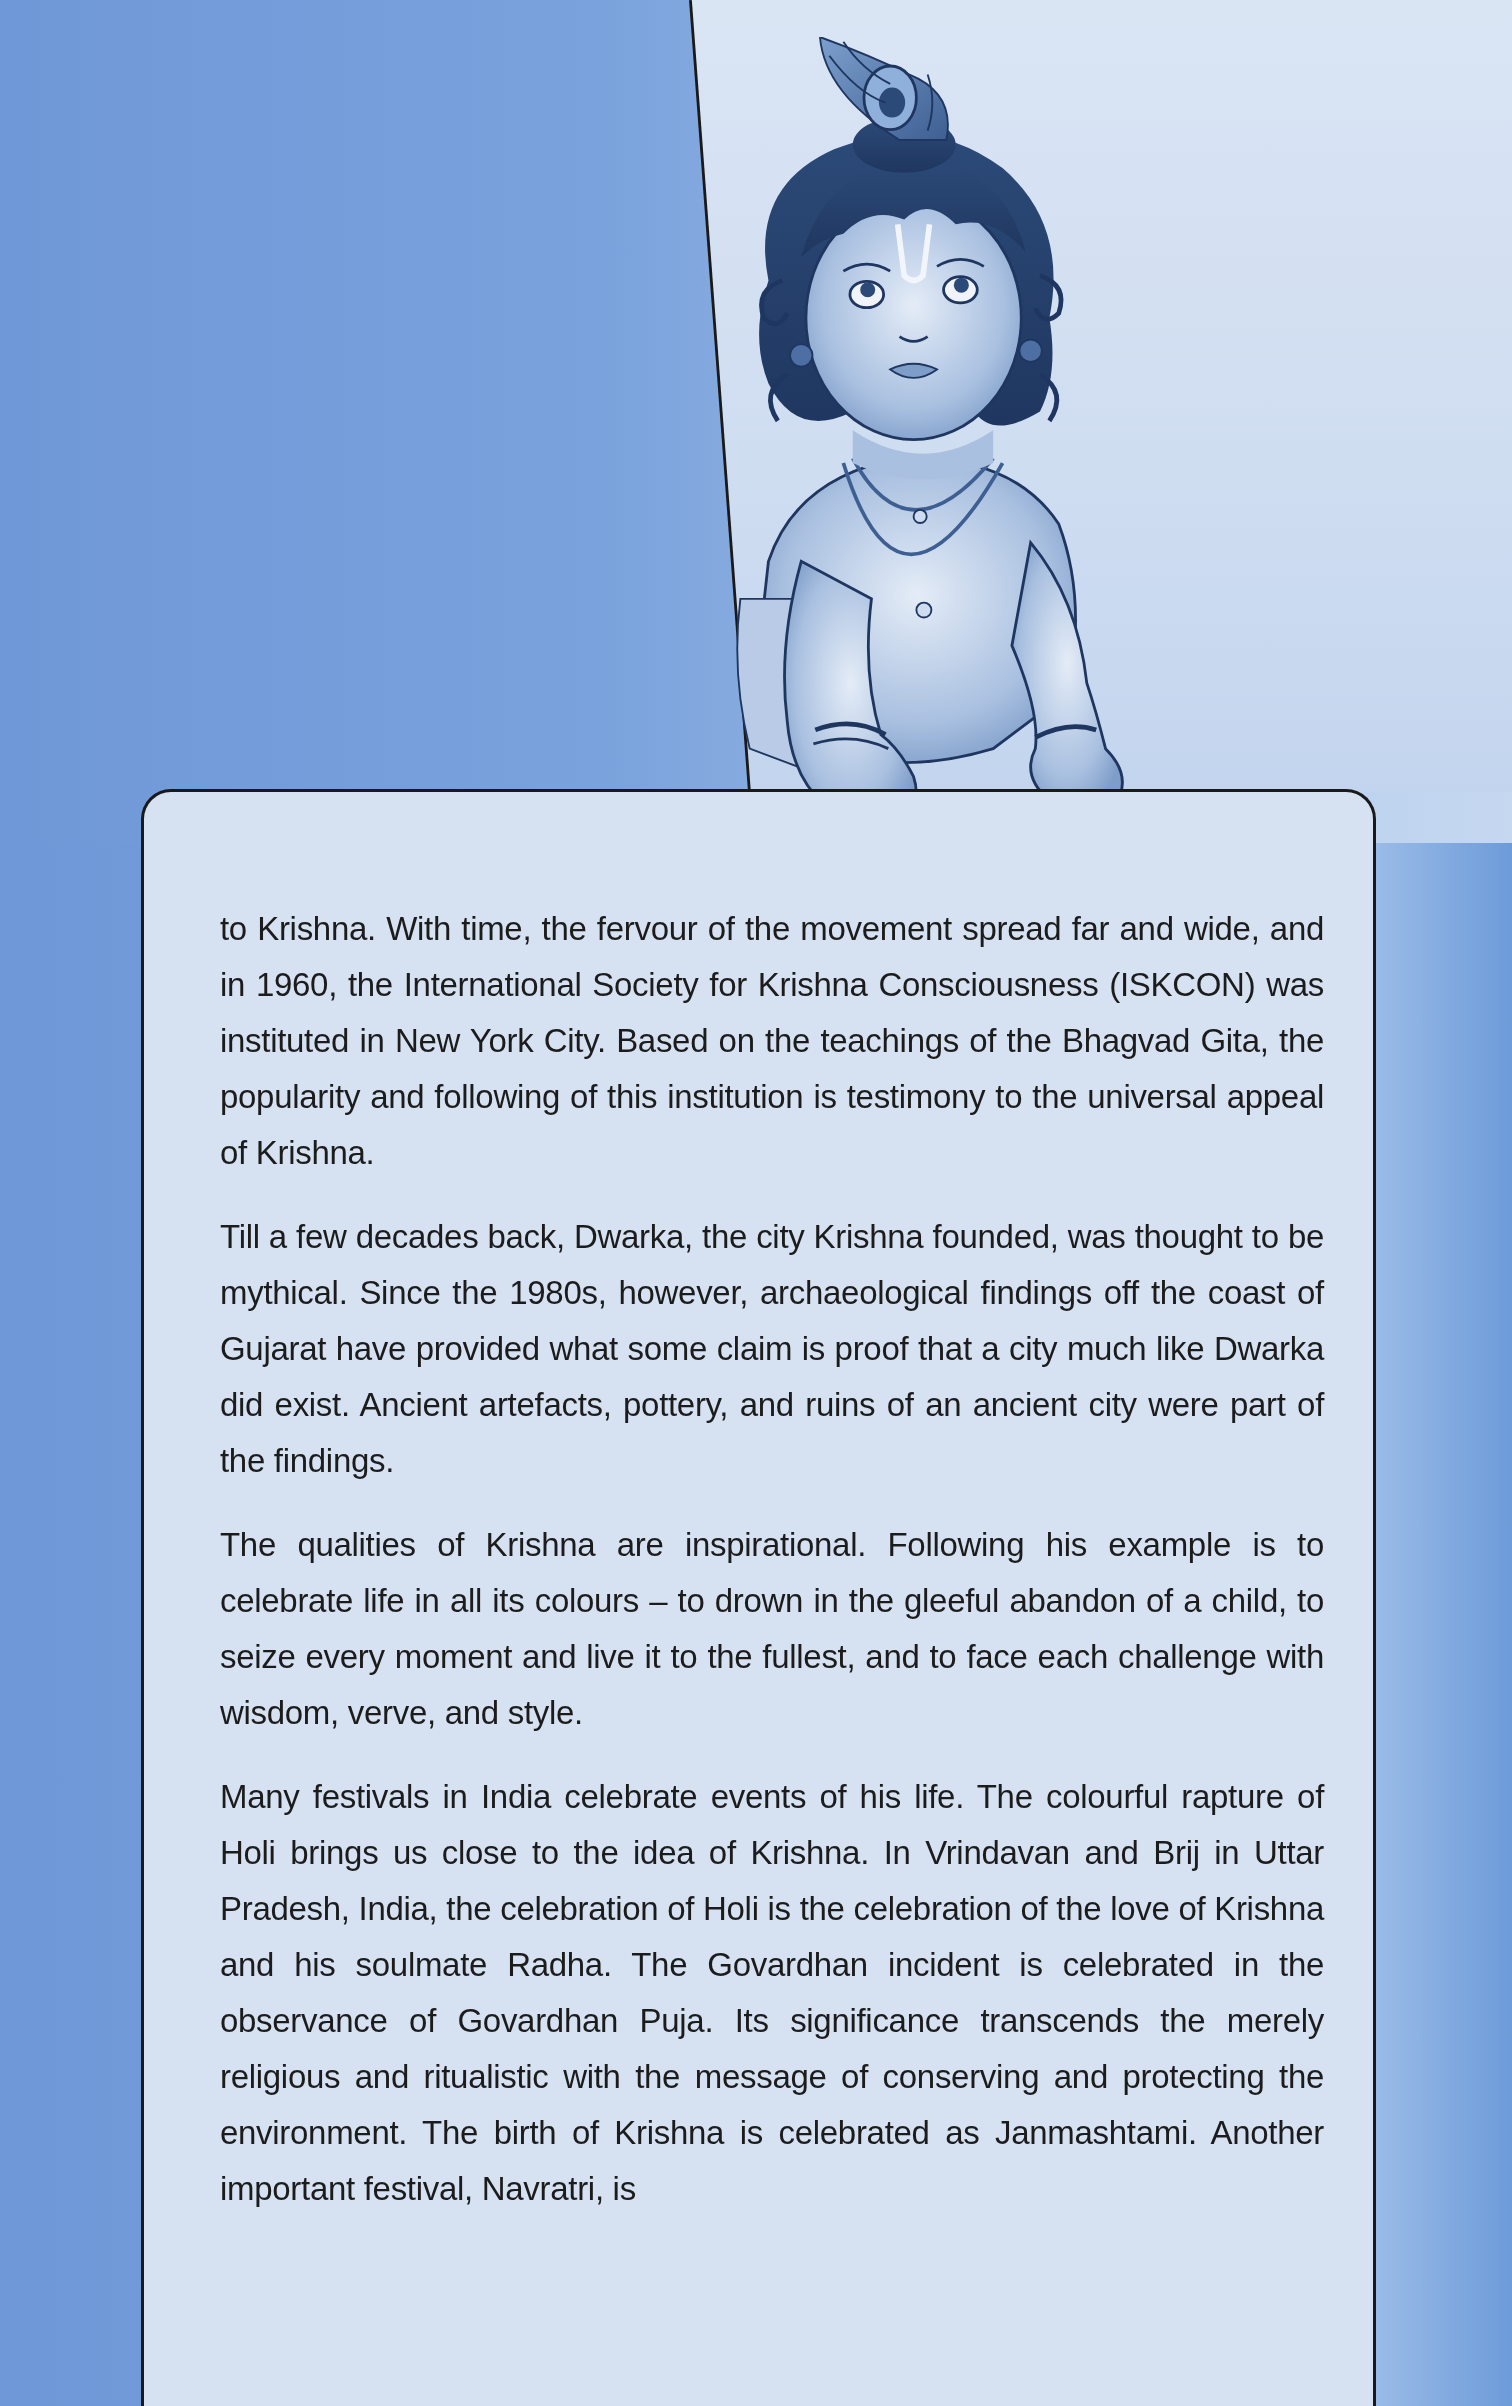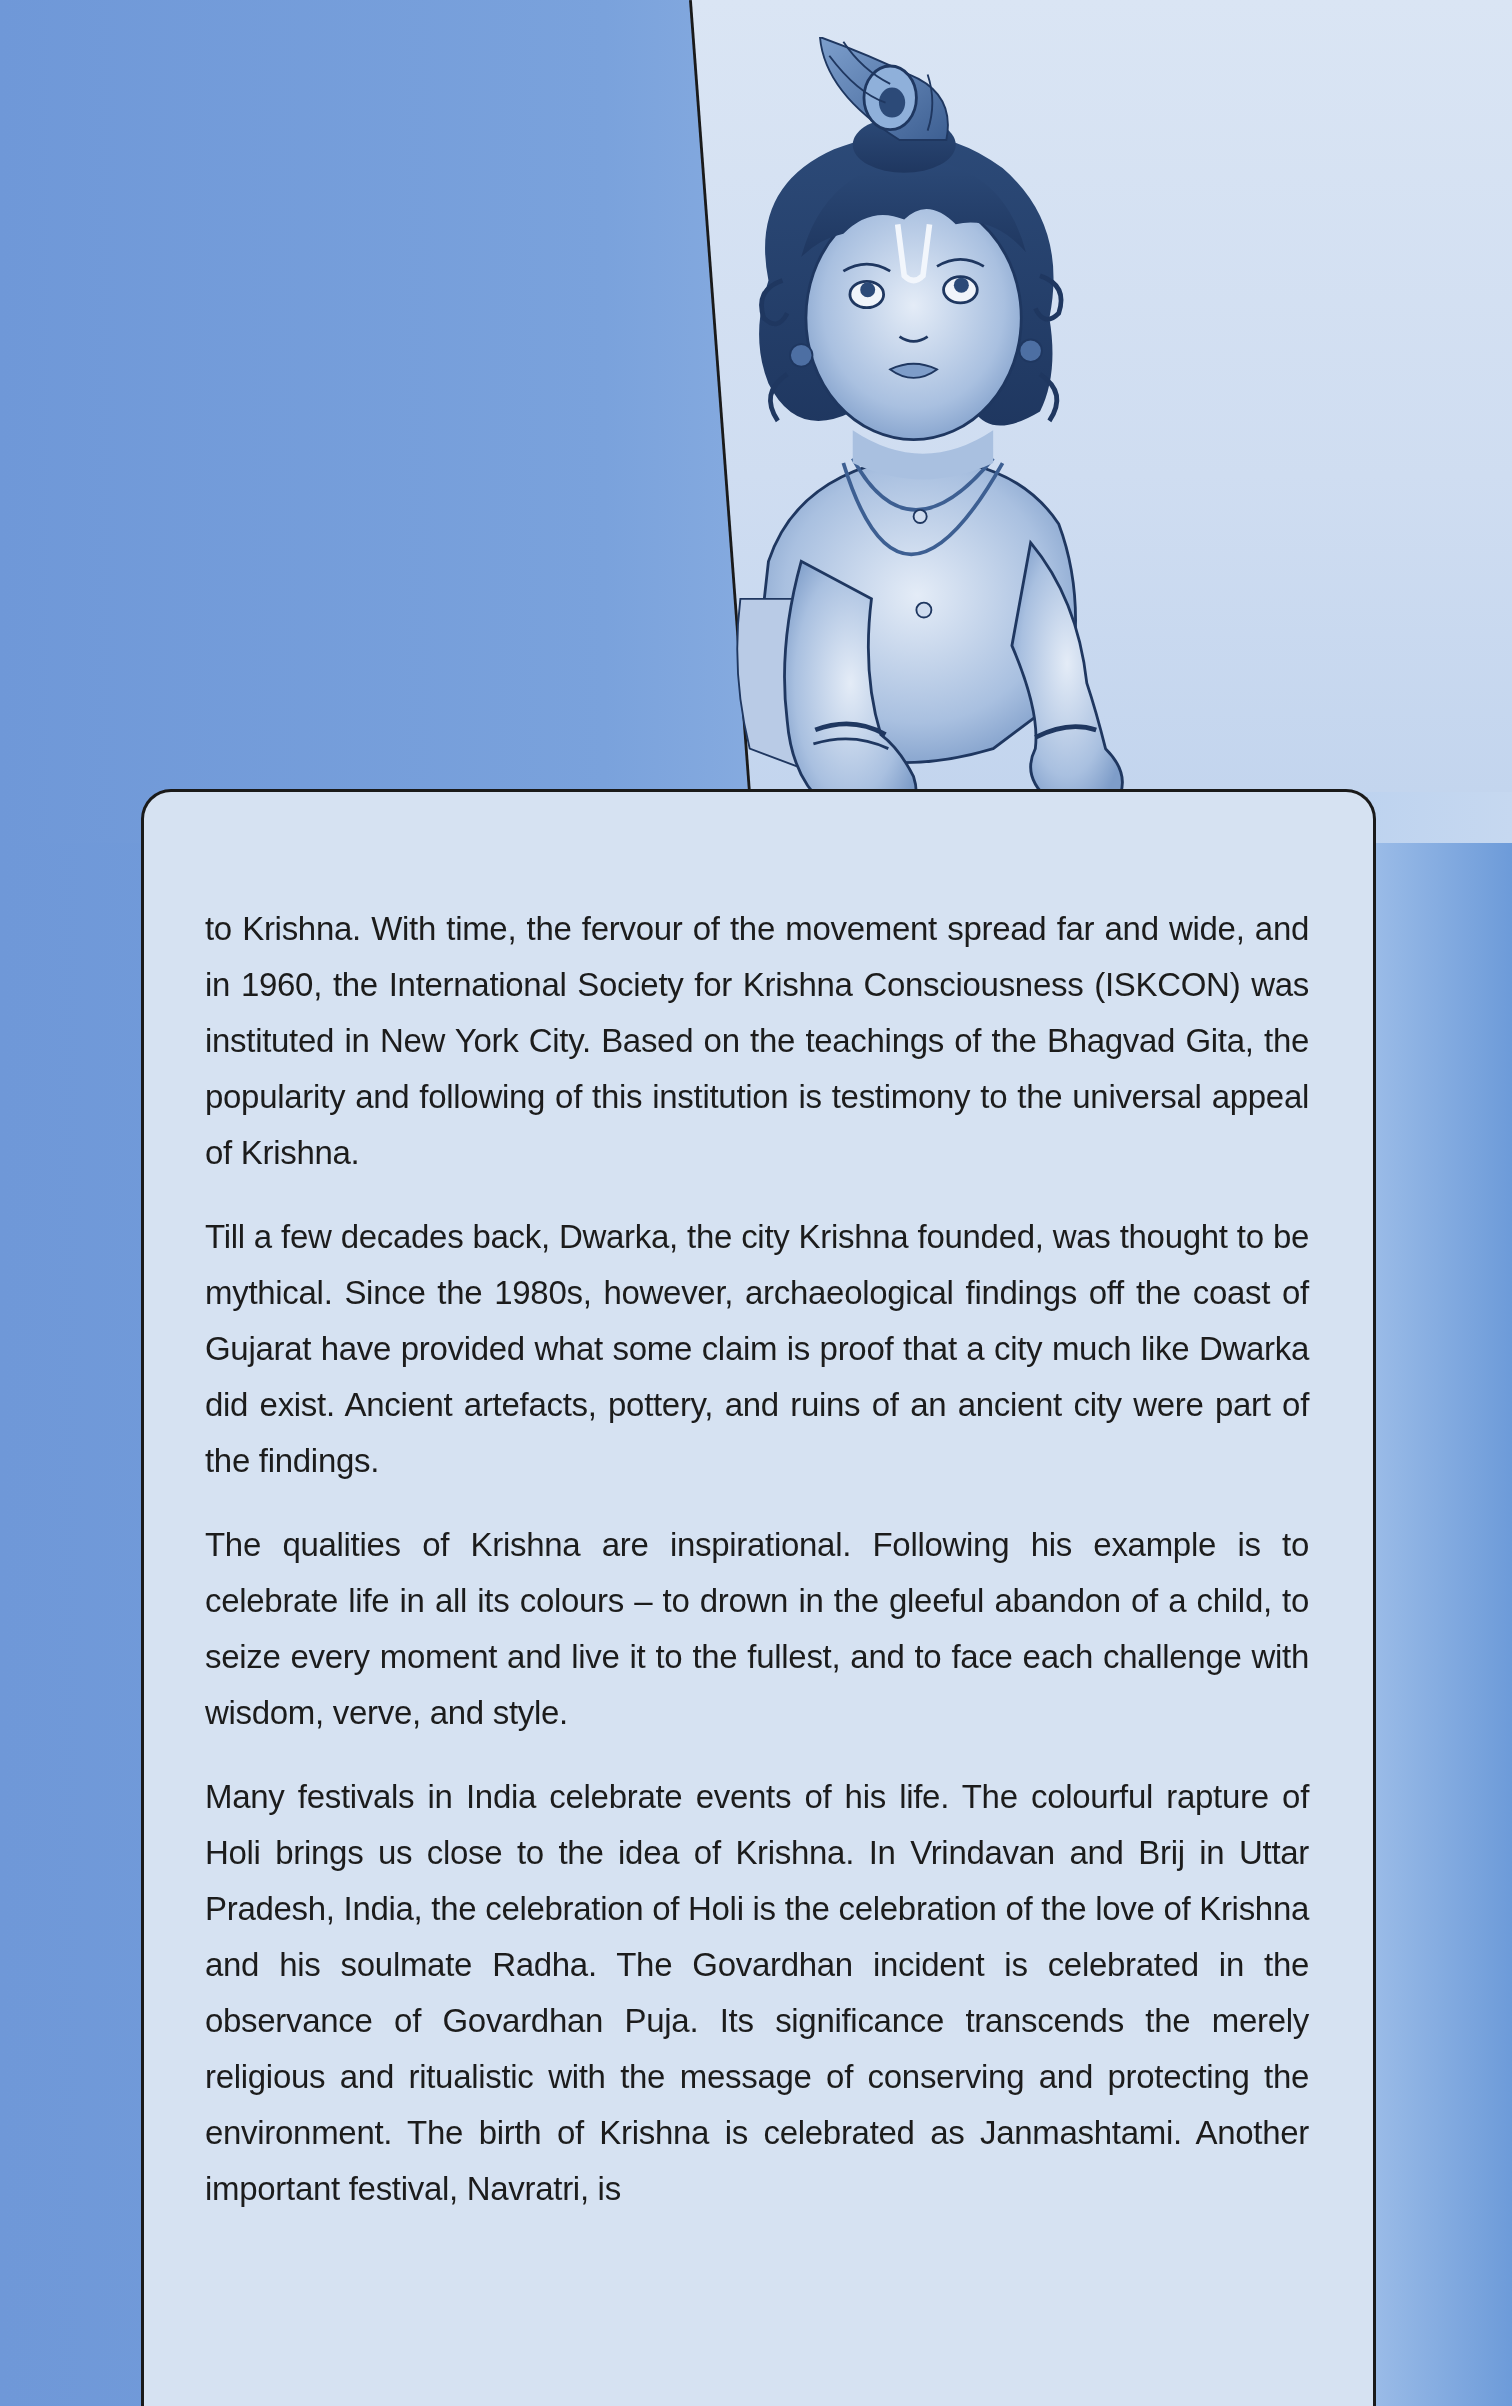--- a/index.html
+++ b/index.html
@@ -24,21 +24,21 @@
     position:absolute; left:712px; top:37px; width:450px; height:824px;
   }
   .textbox {
     position:absolute; left:141px; top:789px; width:1235px; height:1649px;
     background:#d6e2f2;
     border:3.7px solid #1a1a1a; border-bottom:none;
     border-radius:30px 30px 0 0;
     box-sizing:border-box;
   }
   .content {
-    position:absolute; left:205px; top:901px; width:1104px;
+    position:absolute; left:220px; top:901px; width:1104px;
     color:#1c1c1c; font-size:33px; line-height:56px;
     text-align:justify; letter-spacing:-0.3px;
   }
   .content p { margin:0 0 28px 0; }
 </style>
 </head>
 <body>
 
 <div class="bg-top"></div>
 <div class="panel"></div>

